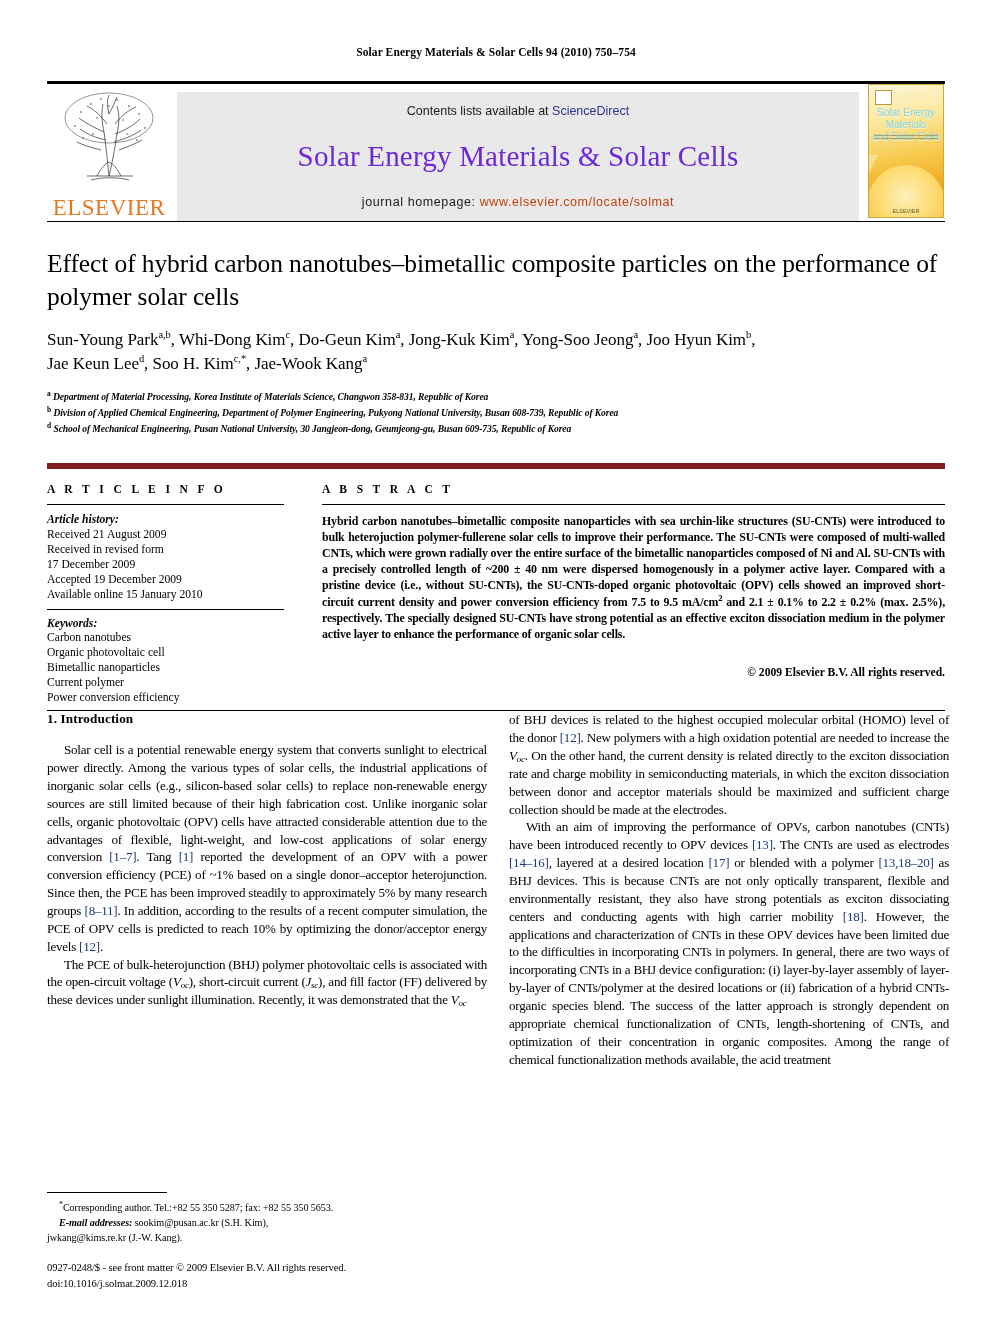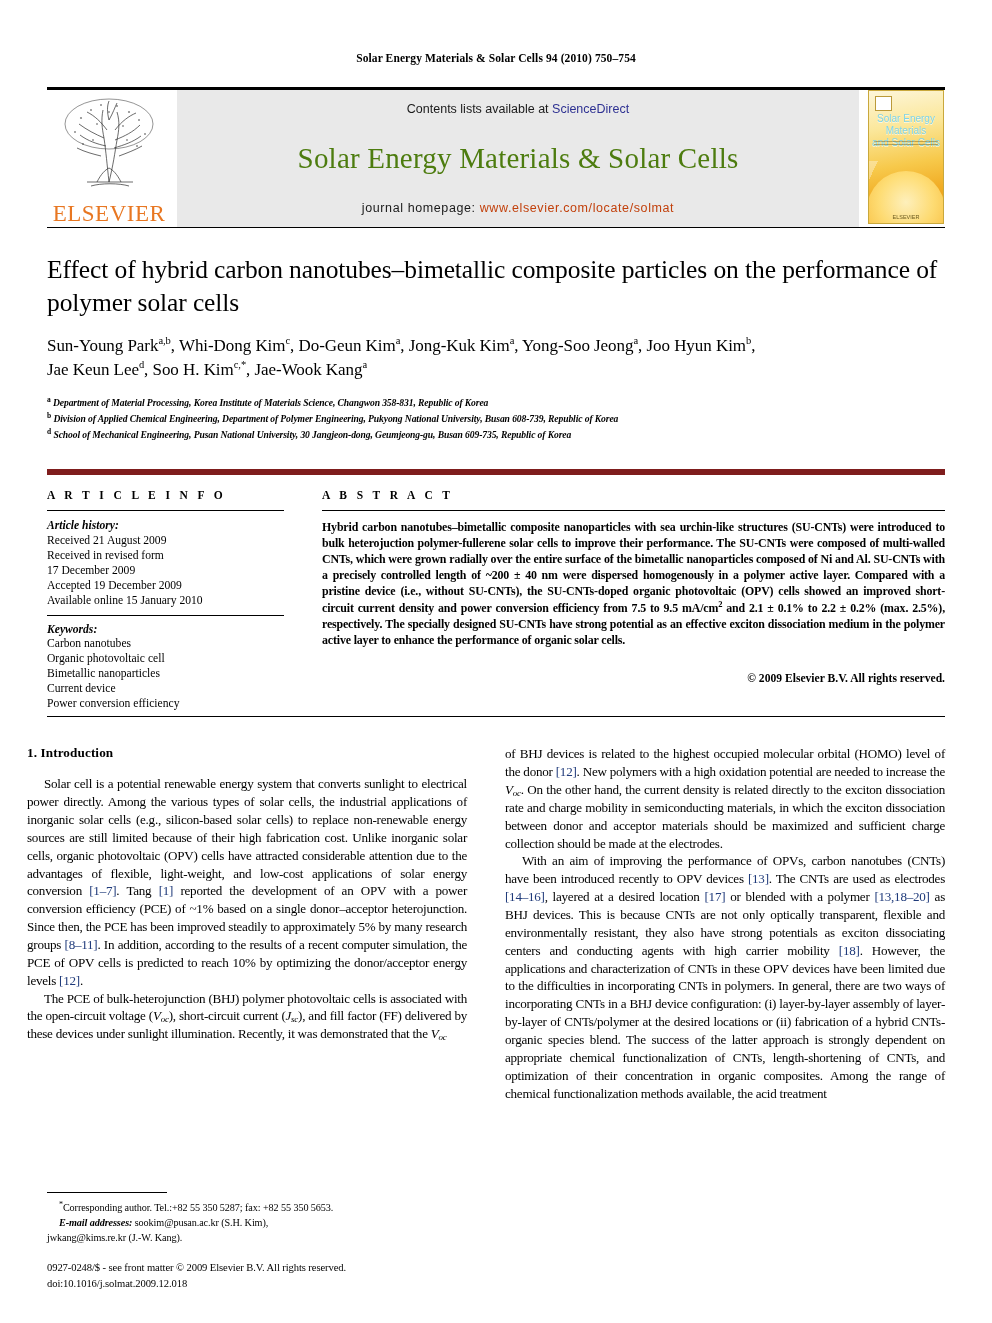--- a/index.html
+++ b/index.html
@@ -13,21 +13,21 @@
     font-family: "Liberation Serif", "DejaVu Serif", serif;
     color: #000;
     position: relative;
     overflow: hidden;
   }
   .page {
     width: 992px;
     height: 1323px;
     position: relative;
     box-sizing: border-box;
-    padding: 6px 47px;
+    padding: 0 47px;
   }
 
   
   .runhead {
     text-align: center;
     font-size: 11.5px;
     font-weight: bold;
     letter-spacing: 0.1px;
     padding-top: 46px;
     padding-bottom: 0;
@@ -64,31 +64,32 @@
   .banner {
     flex: 1 1 auto;
     background: #e9e9e9;
     display: flex;
     flex-direction: column;
     justify-content: space-between;
     align-items: center;
     padding: 12px 0 12px 0;
     margin-left: 6px;
     margin-right: 8px;
+    margin-top: 8px;
   }
   .contents-line {
     font-family: "Liberation Sans", sans-serif;
     font-size: 12.5px;
     color: #1a1a1a;
   }
   .contents-line .sd { color: #2e3192; }
   .journal-name {
     font-family: "Liberation Serif", serif;
     font-size: 29px;
-    color: #4d7c0f;
+    color: #6d28d9;
     letter-spacing: 0.2px;
   }
   .homepage-line {
     font-family: "Liberation Sans", sans-serif;
     font-size: 12.5px;
     letter-spacing: 0.6px;
     color: #1a1a1a;
   }
   .homepage-line .url { color: #c2410c; }
   .cover-cell {
@@ -210,24 +211,22 @@
   .copyright {
     text-align: right;
     font-size: 11.6px;
     font-weight: bold;
     margin-top: 24px;
   }
   .infoabs-bottom { border-top: 1.6px solid #000; margin-top: 5px; }
 
   
   .body-cols {
-    margin-top: 28px;
-    display: flex;
-    gap: 38px;
-    justify-content: flex-end;
+    display: flex;
+    gap: 22px;
   }
   .bcol { width: 440px; flex: 0 0 440px; }
   h2.secnum {
     font-size: 13.2px;
     font-weight: bold;
     margin: 0 0 14px 0;
     letter-spacing: 0.1px;
   }
   .bcol p {
     margin: 0;
@@ -364,21 +363,21 @@
         <div class="row">Received in revised form</div>
         <div class="row">17 December 2009</div>
         <div class="row">Accepted 19 December 2009</div>
         <div class="row">Available online 15 January 2010</div>
       </div>
       <div class="kw-wrap">
         <div class="kw-head">Keywords:</div>
         <div class="kw">Carbon nanotubes</div>
         <div class="kw">Organic photovoltaic cell</div>
         <div class="kw">Bimetallic nanoparticles</div>
-        <div class="kw">Current device</div>
+        <div class="kw">Current polymer</div>
         <div class="kw">Power conversion efficiency</div>
       </div>
     </div>
 
     <div class="col-abs">
       <div class="sec-head">A B S T R A C T</div>
       <div class="rule-thick"></div>
       <div class="abstract">
         <p><span>Hybrid carbon nanotubes–bimetallic composite nanoparticles with sea urchin-like structures (SU-CNTs) were introduced to bulk heterojuction polymer-fullerene solar cells to improve their performance. The SU-CNTs were composed of multi-walled CNTs, which were grown radially over the entire surface of the bimetallic nanoparticles composed of Ni and Al. SU-CNTs with a precisely controlled length of ~200 ± 40 nm were dispersed homogenously in a polymer active layer. Compared with a pristine device (i.e., without SU-CNTs), the SU-CNTs-doped organic photovoltaic (OPV) cells showed an improved short-circuit current density and power conversion efficiency from 7.5 to 9.5 mA/cm</span><sup>2</sup><span> and 2.1 ± 0.1% to 2.2 ± 0.2% (max. 2.5%), respectively. The specially designed SU-CNTs have strong potential as an effective exciton dissociation medium in the polymer active layer to enhance the performance of organic solar cells.</span></p>
       </div>

